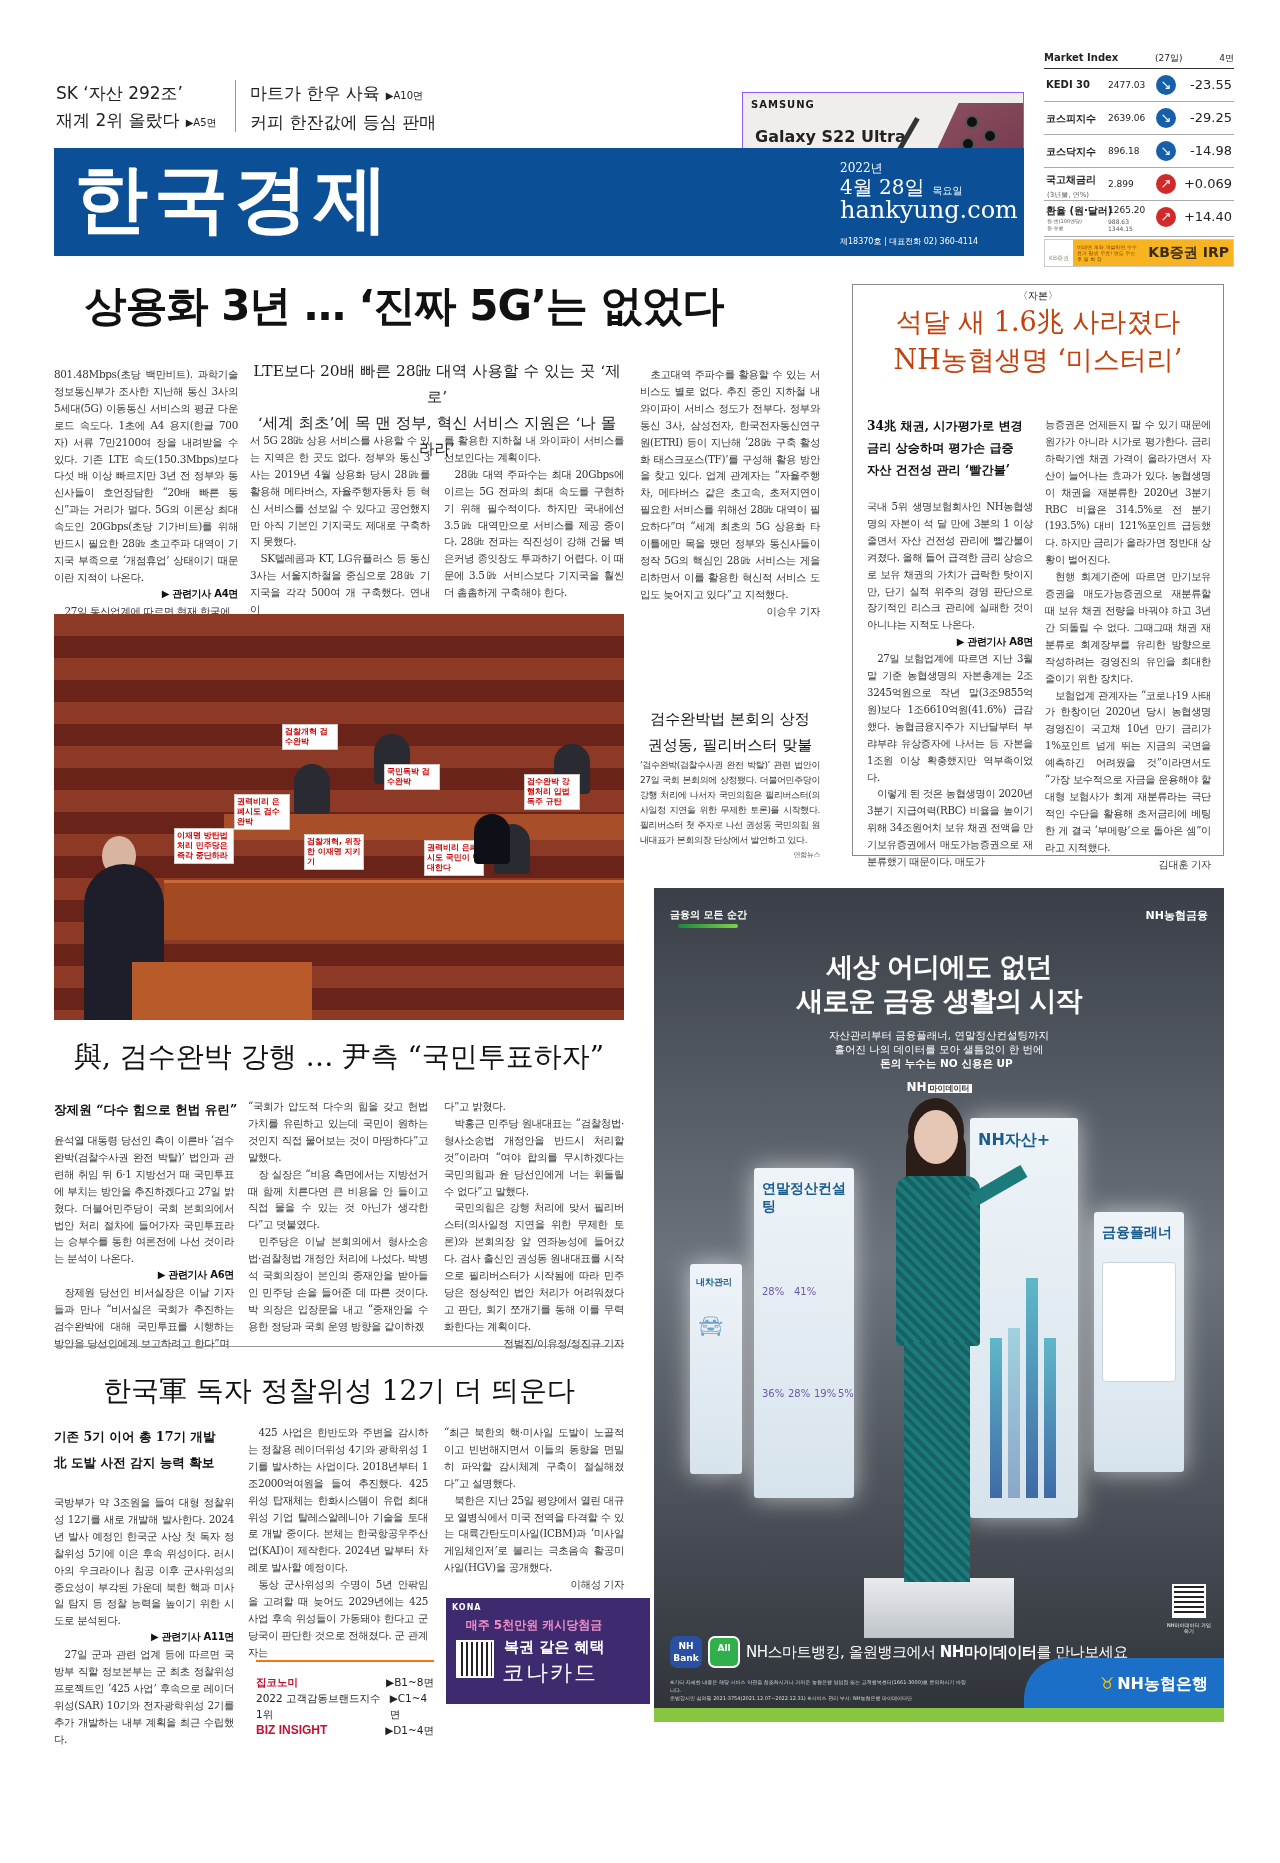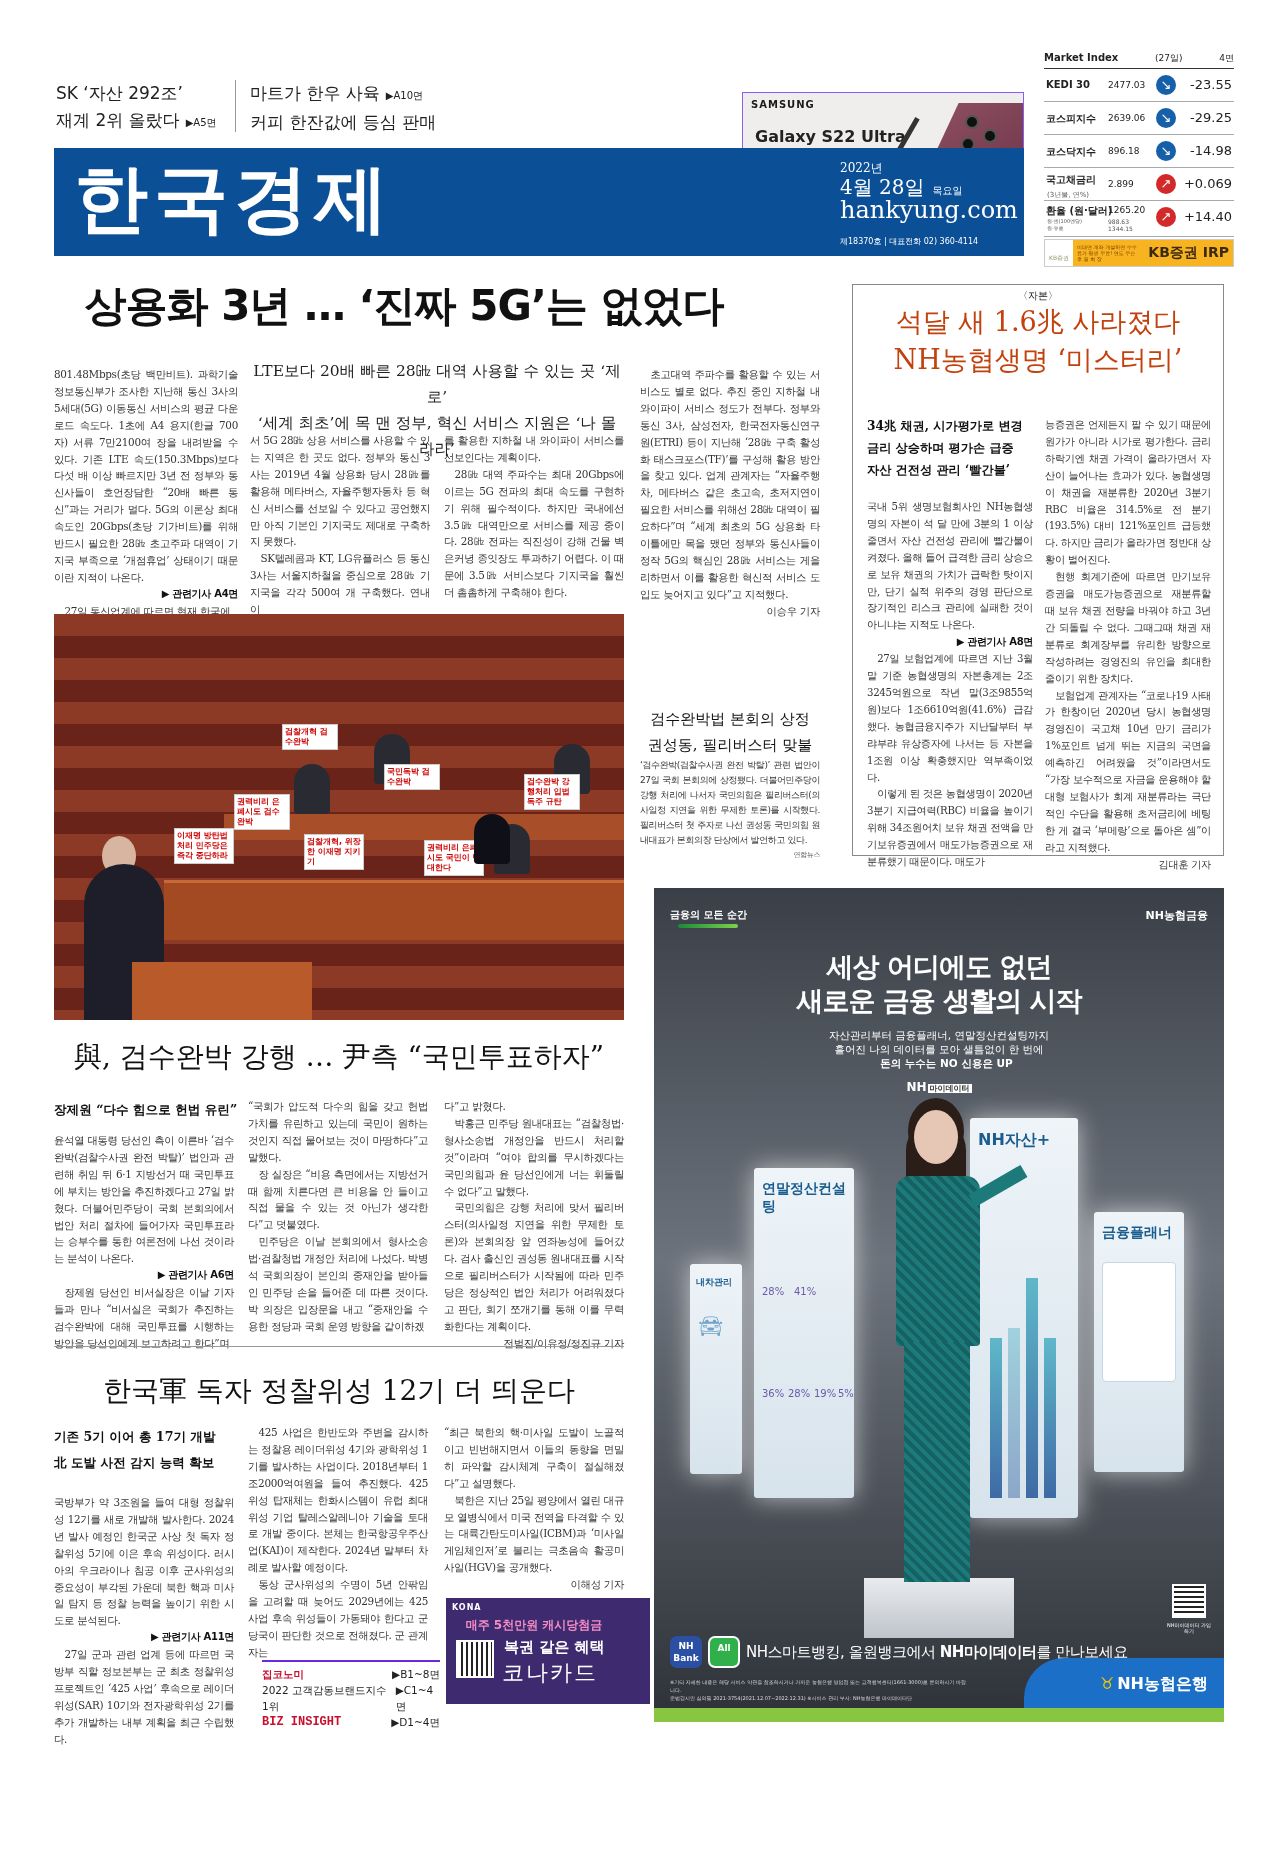--- a/index.html
+++ b/index.html
@@ -82,24 +82,24 @@
   
   .head2 { left: 54px; top: 1038px; width: 570px; text-align: center; font-family: "DejaVu Serif", serif; font-size: 28px; color: #111; }
   .deck2 { font-family: "DejaVu Serif", serif; font-weight: bold; font-size: 12.6px; color: #111; }
 
   .rule { position: absolute; height: 1px; background: #999; }
 
   
   .head3 { left: 54px; top: 1372px; width: 570px; text-align: center; font-family: "DejaVu Serif", serif; font-size: 28px; color: #111; }
 
   
-  .index { left: 262px; top: 1660px; width: 178px; font-family: "DejaVu Sans", sans-serif; font-size: 10.5px; line-height: 16px; border-top: 2px solid #6d28d9; padding-top: 4px; }
+  .index { left: 256px; top: 1660px; width: 178px; font-family: "DejaVu Sans", sans-serif; font-size: 10.5px; line-height: 16px; border-top: 2px solid #f97316; padding-top: 12px; }
   .index .row { display: flex; justify-content: space-between; }
   .index .red { color: #c8102e; font-weight: bold; }
-  .index .biz { color: #c8102e; font-family: Liberation Mono, monospace; font-weight: bold; font-size: 12px; }
+  .index .biz { color: #c8102e; font-family: Liberation Sans, sans-serif; font-weight: bold; font-size: 12px; }
 
   
   .kona { left: 446px; top: 1598px; width: 204px; height: 106px; background: #3e2a6f; color: #fff; font-family: "DejaVu Sans", sans-serif; }
   .kona .logo { position: absolute; left: 6px; top: 5px; font-size: 8px; font-weight: bold; letter-spacing: 1px; }
   .kona .tag { position: absolute; left: 6px; top: 19px; width: 164px; text-align: center; font-size: 12px; font-weight: bold; color: #f28cc3; }
   .kona .qr { position: absolute; left: 10px; top: 42px; width: 38px; height: 38px; background: repeating-linear-gradient(90deg,#fff 0 3px,#222 3px 5px), #fff; border: 2px solid #fff; }
   .kona .l1 { position: absolute; left: 58px; top: 40px; font-size: 15px; font-weight: bold; }
   .kona .l2 { position: absolute; left: 56px; top: 60px; font-size: 22px; font-weight: normal; letter-spacing: 2px; }
 
   

